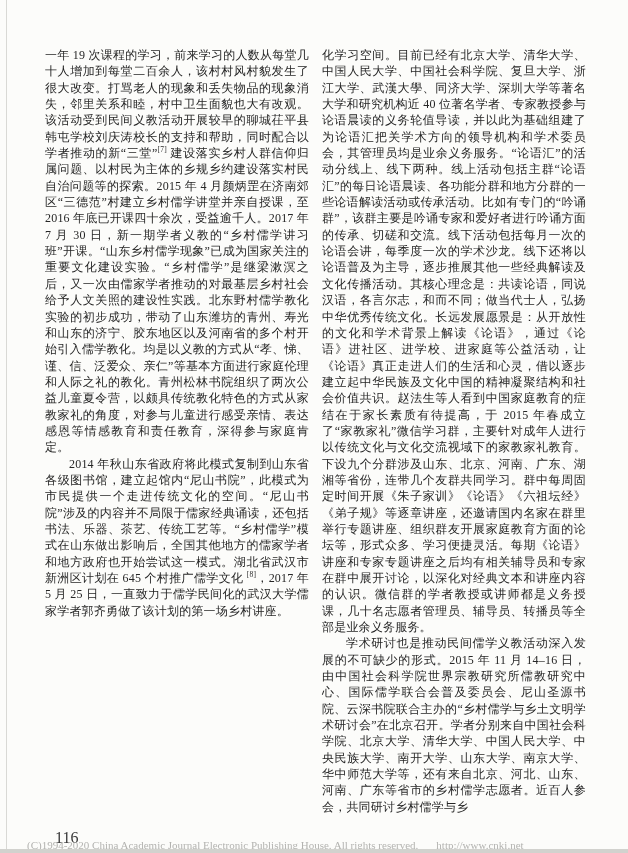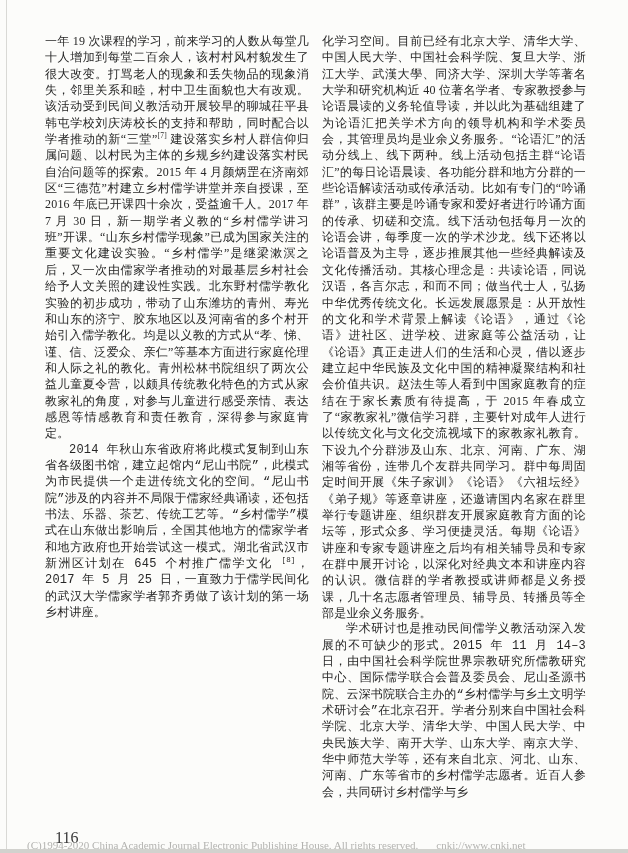--- a/index.html
+++ b/index.html
@@ -13,29 +13,29 @@
   }
   .scan-edge-left {
     position: absolute; left: 6px; top: 0; width: 1px; height: 100%;
     background: #d9d9d5;
   }
   .scan-edge-bottom {
     position: absolute; left: 0; bottom: 0; width: 100%; height: 4px;
     background: #d2d2ce;
   }
   .column {
-    position: absolute; top: 33px; width: 264px;
+    position: absolute; top: 47px; width: 264px;
     font-size: 12px; line-height: 16.35px;
     text-align: justify; text-justify: inter-ideograph;
     letter-spacing: 0.2px;
   }
   .col-left  { left: 45px; }
   .col-right { left: 322px; }
   p.para { margin: 0; padding: 0; }
-  p.para.indent { text-indent: 2em; font-family: Liberation Mono, monospace; }
+  p.para.indent { text-indent: 2em; }
   sup.cite {
     font-size: 7.5px; line-height: 0; vertical-align: super;
   }
   .page-number {
     position: absolute; left: 55px; top: 829px;
     font-size: 16px; color: #3a3a3a;
   }
   .scan-footer {
     position: absolute; left: 27px; top: 839px; width: 590px;
     font-size: 11px; color: #b3b3b0; white-space: nowrap;
@@ -46,22 +46,22 @@
 <body>
 
 <div class="scan-edge-left"></div>
 
 <div class="column col-left" id="col-left">
     <p class="para">一年 19 次课程的学习，前来学习的人数从每堂几十人增加到每堂二百余人，该村村风村貌发生了很大改变。打骂老人的现象和丢失物品的现象消失，邻里关系和睦，村中卫生面貌也大有改观。该活动受到民间义教活动开展较早的聊城茌平县韩屯学校刘庆涛校长的支持和帮助，同时配合以学者推动的新“三堂”<sup class="cite">[7]</sup> 建设落实乡村人群信仰归属问题、以村民为主体的乡规乡约建设落实村民自治问题等的探索。2015 年 4 月颜炳罡在济南郊区“三德范”村建立乡村儒学讲堂并亲自授课，至 2016 年底已开课四十余次，受益逾千人。2017 年 7 月 30 日，新一期学者义教的“乡村儒学讲习班”开课。“山东乡村儒学现象”已成为国家关注的重要文化建设实验。“乡村儒学”是继梁漱溟之后，又一次由儒家学者推动的对最基层乡村社会给予人文关照的建设性实践。北东野村儒学教化实验的初步成功，带动了山东潍坊的青州、寿光和山东的济宁、胶东地区以及河南省的多个村开始引入儒学教化。均是以义教的方式从“孝、悌、谨、信、泛爱众、亲仁”等基本方面进行家庭伦理和人际之礼的教化。青州松林书院组织了两次公益儿童夏令营，以颇具传统教化特色的方式从家教家礼的角度，对参与儿童进行感受亲情、表达感恩等情感教育和责任教育，深得参与家庭肯定。</p>
     <p class="para indent">2014 年秋山东省政府将此模式复制到山东省各级图书馆，建立起馆内“尼山书院”，此模式为市民提供一个走进传统文化的空间。“尼山书院”涉及的内容并不局限于儒家经典诵读，还包括书法、乐器、茶艺、传统工艺等。“乡村儒学”模式在山东做出影响后，全国其他地方的儒家学者和地方政府也开始尝试这一模式。湖北省武汉市新洲区计划在 645 个村推广儒学文化 <sup class="cite">[8]</sup>，2017 年 5 月 25 日，一直致力于儒学民间化的武汉大学儒家学者郭齐勇做了该计划的第一场乡村讲座。</p>
   </div>
 <div class="column col-right" id="col-right">
     <p class="para">化学习空间。目前已经有北京大学、清华大学、中国人民大学、中国社会科学院、复旦大学、浙江大学、武漢大學、同济大学、深圳大学等著名大学和研究机构近 40 位著名学者、专家教授参与论语晨读的义务轮值导读，并以此为基础组建了为论语汇把关学术方向的领导机构和学术委员会，其管理员均是业余义务服务。“论语汇”的活动分线上、线下两种。线上活动包括主群“论语汇”的每日论语晨读、各功能分群和地方分群的一些论语解读活动或传承活动。比如有专门的“吟诵群”，该群主要是吟诵专家和爱好者进行吟诵方面的传承、切磋和交流。线下活动包括每月一次的论语会讲，每季度一次的学术沙龙。线下还将以论语普及为主导，逐步推展其他一些经典解读及文化传播活动。其核心理念是：共读论语，同说汉语，各言尔志，和而不同；做当代士人，弘扬中华优秀传统文化。长远发展愿景是：从开放性的文化和学术背景上解读《论语》，通过《论语》进社区、进学校、进家庭等公益活动，让《论语》真正走进人们的生活和心灵，借以逐步建立起中华民族及文化中国的精神凝聚结构和社会价值共识。赵法生等人看到中国家庭教育的症结在于家长素质有待提高，于 2015 年春成立了“家教家礼”微信学习群，主要针对成年人进行以传统文化与文化交流视域下的家教家礼教育。下设九个分群涉及山东、北京、河南、广东、湖湘等省份，连带几个友群共同学习。群中每周固定时间开展《朱子家训》《论语》《六祖坛经》《弟子规》等逐章讲座，还邀请国内名家在群里举行专题讲座、组织群友开展家庭教育方面的论坛等，形式众多、学习便捷灵活。每期《论语》讲座和专家专题讲座之后均有相关辅导员和专家在群中展开讨论，以深化对经典文本和讲座内容的认识。微信群的学者教授或讲师都是义务授课，几十名志愿者管理员、辅导员、转播员等全部是业余义务服务。</p>
-    <p class="para indent">学术研讨也是推动民间儒学义教活动深入发展的不可缺少的形式。2015 年 11 月 14–3 日，由中国社会科学院世界宗教研究所儒教研究中心、国际儒学联合会普及委员会、尼山圣源书院、云深书院联合主办的“乡村儒学与乡土文明学术研讨会”在北京召开。学者分别来自中国社会科学院、北京大学、清华大学、中国人民大学、中央民族大学、南开大学、山东大学、南京大学、华中师范大学等，还有来自北京、河北、山东、河南、广东等省市的乡村儒学志愿者。近百人参会，共同研讨乡村儒学与乡</p>
+    <p class="para indent">学术研讨也是推动民间儒学义教活动深入发展的不可缺少的形式。2015 年 11 月 14–16 日，由中国社会科学院世界宗教研究所儒教研究中心、国际儒学联合会普及委员会、尼山圣源书院、云深书院联合主办的“乡村儒学与乡土文明学术研讨会”在北京召开。学者分别来自中国社会科学院、北京大学、清华大学、中国人民大学、中央民族大学、南开大学、山东大学、南京大学、华中师范大学等，还有来自北京、河北、山东、河南、广东等省市的乡村儒学志愿者。近百人参会，共同研讨乡村儒学与乡</p>
   </div>
 
 <div class="page-number">116</div>
 
 <div class="scan-footer">
-  <span>(C)1994-2020 China Academic Journal Electronic Publishing House. All rights reserved.</span><span class="footer-url">cnki://www.cnki.net</span>
+  <span>(C)1994-2020 China Academic Journal Electronic Publishing House. All rights reserved.</span><span class="footer-url">http://www.cnki.net</span>
 </div>
 
 <div class="scan-edge-bottom"></div>
 
 </body></html>

